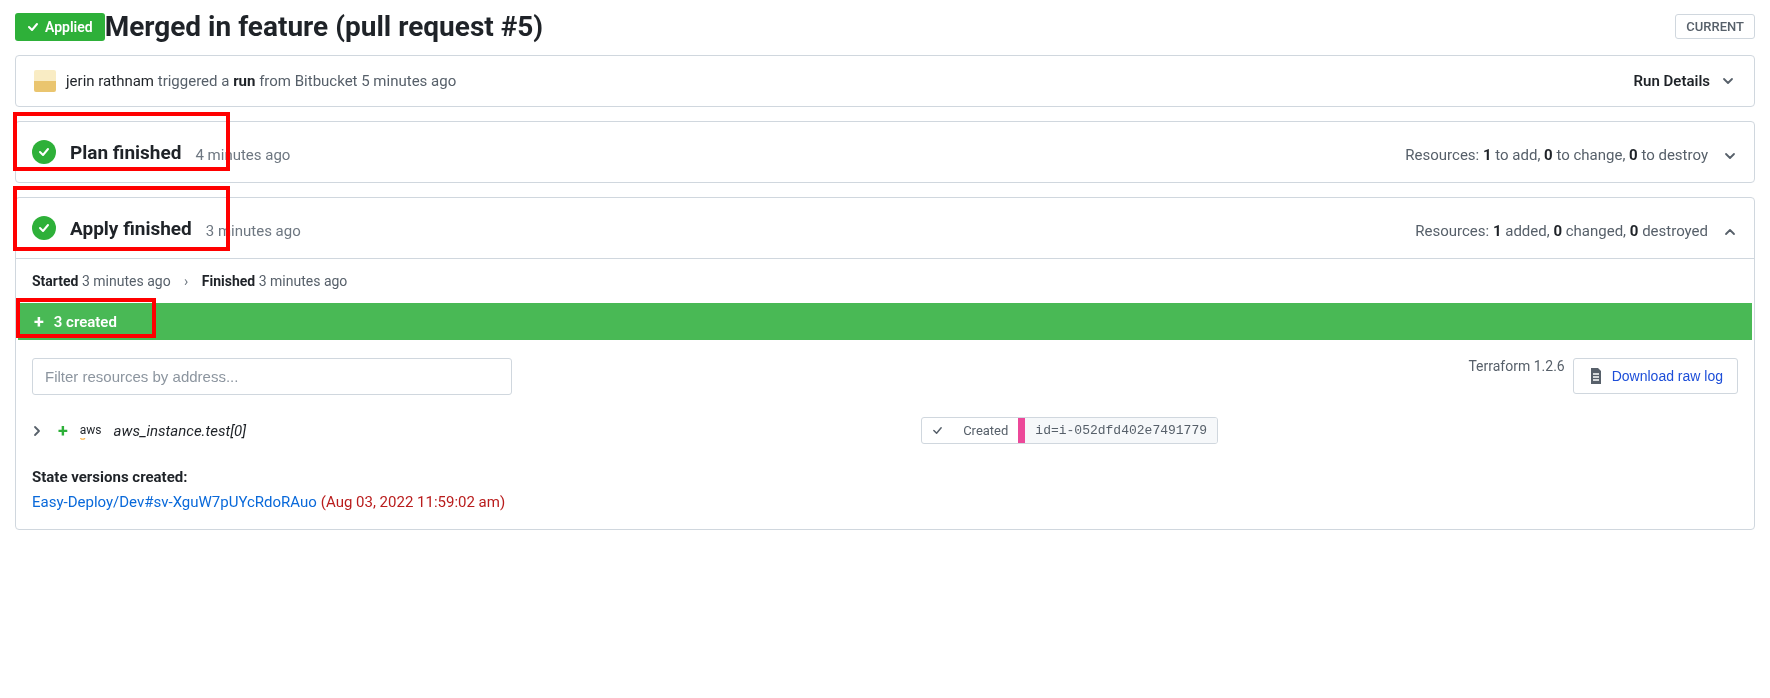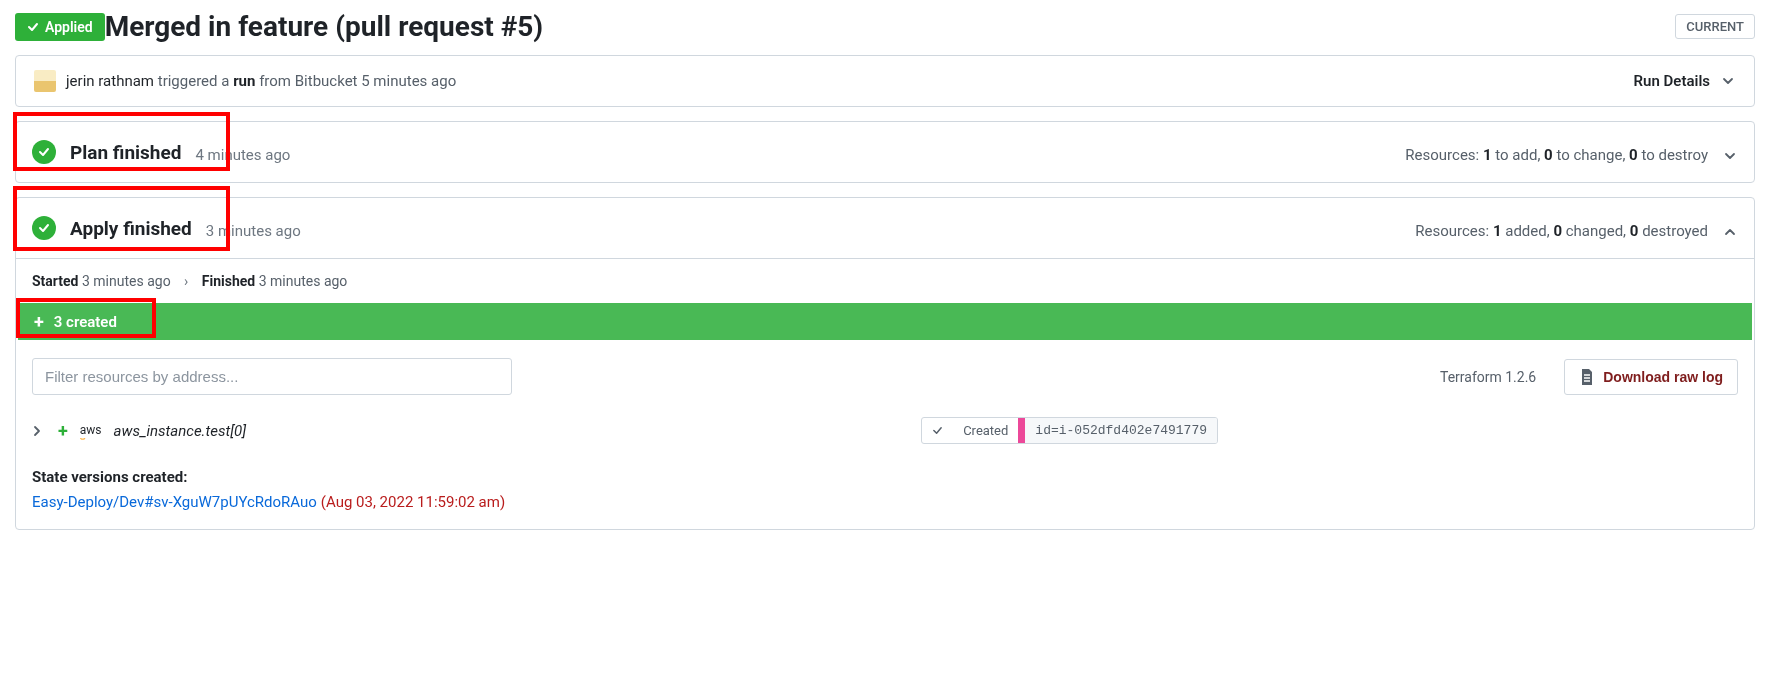--- a/index.html
+++ b/index.html
@@ -172,23 +172,23 @@
       gap: 10px;
       position: relative;
       margin: 0 2px 18px 2px;
     }
     .plus-icon {
       font-size: 18px;
       font-weight: 700;
     }
     .filter-row {
       display: flex;
-      align-items: center;
+      align-items: flex-start;
       padding: 0 16px 12px 16px;
-      gap: 28px;
+      gap: 8px;
     }
     .filter-input {
       width: 480px;
       padding: 9px 12px;
       border: 1px solid #d0d7de;
       border-radius: 3px;
       font-size: 15px;
       color: #1f2328;
     }
     .filter-input::placeholder {
@@ -197,22 +197,22 @@
     .terraform-version {
       color: #57606a;
       font-size: 14px;
     }
     .download-btn {
       border: 1px solid #d0d7de;
       background: #ffffff;
       padding: 8px 14px;
       border-radius: 3px;
       font-size: 14px;
-      font-weight: 700;
-      color: #7f1d1d;
+      font-weight: 400;
+      color: #1d4ed8;
       display: inline-flex;
       align-items: center;
       gap: 8px;
     }
     .resource-row {
       display: flex;
       align-items: center;
       padding: 10px 16px 14px 16px;
       gap: 12px;
       font-size: 15px;

